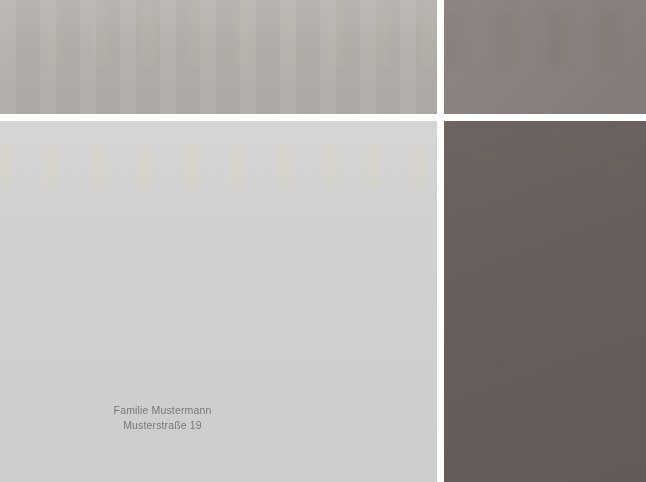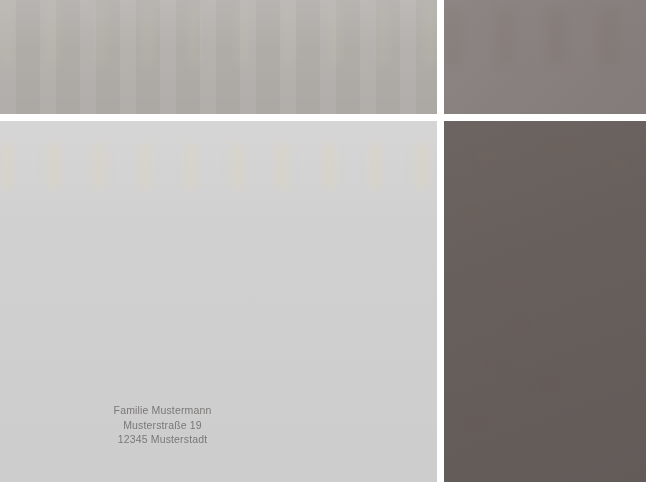--- a/index.html
+++ b/index.html
@@ -220,21 +220,20 @@
     <div class="sheen"></div>
   </div>
 
   <div class="panel" id="panel-bottom-left">
     <div class="watermark-row"></div>
     <div class="sheen"></div>
 
     <div id="address-block">
       <span class="address-line">Familie Mustermann</span>
       <span class="address-line">Musterstraße 19</span>
-      <span class="address-line">12345 Musterstadt</span>
     </div>
   </div>
 
   <div class="panel" id="panel-bottom-right">
     <div class="texture-noise"></div>
     <div class="sheen"></div>
   </div>
 
   <div class="gutter" id="gutter-vertical"></div>
   <div class="gutter" id="gutter-horizontal"></div>

